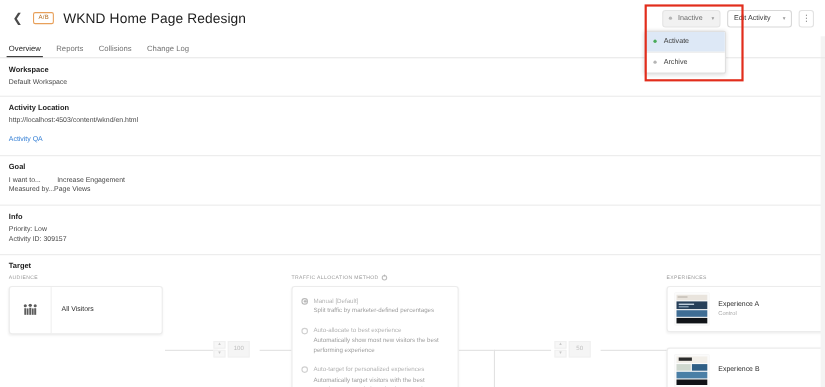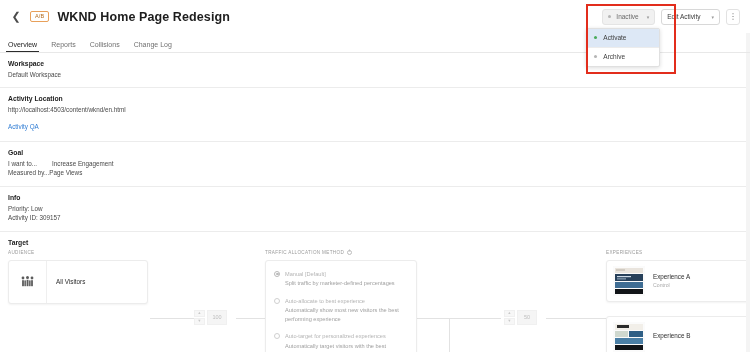--- a/index.html
+++ b/index.html
@@ -19,21 +19,21 @@
   }
   .back-arrow {
     width: 16px; height: 16px; display:flex; align-items:center; justify-content:center;
     color:#4b4b4b; font-size: 11px; cursor: pointer; margin-right: 6px;
   }
   .ab-badge {
     border: 1px solid #e8a05a; color:#b36b1e; font-size: 5.5px;
     border-radius: 2px; padding: 2px 4px; letter-spacing: .2px;
     background:#fff; margin-right: 8px; line-height: 1;
   }
-  .title { font-size: 12.5px; color:#1d1d1d; font-weight: 700; letter-spacing: .1px; }
+  .title { font-size: 12.5px; color:#1d1d1d; font-weight: 400; letter-spacing: .1px; }
 
   .header-right { margin-left:auto; display:flex; align-items:center; gap:6px; padding-right: 2px;}
   .status-wrap { position: relative; }
   .status-btn {
     display:flex; align-items:center; gap:5px;
     background:#f1f1f1; border:1px solid #e4e4e4; border-radius:3px;
     height:16px; padding: 0 5px; font-size:6.5px; color:#6a6a6a; cursor:pointer;
   }
   .dot { width:3px; height:3px; border-radius:50%; background:#b5b5b5; display:inline-block; }
   .dot.green { background:#4aab5a; }

